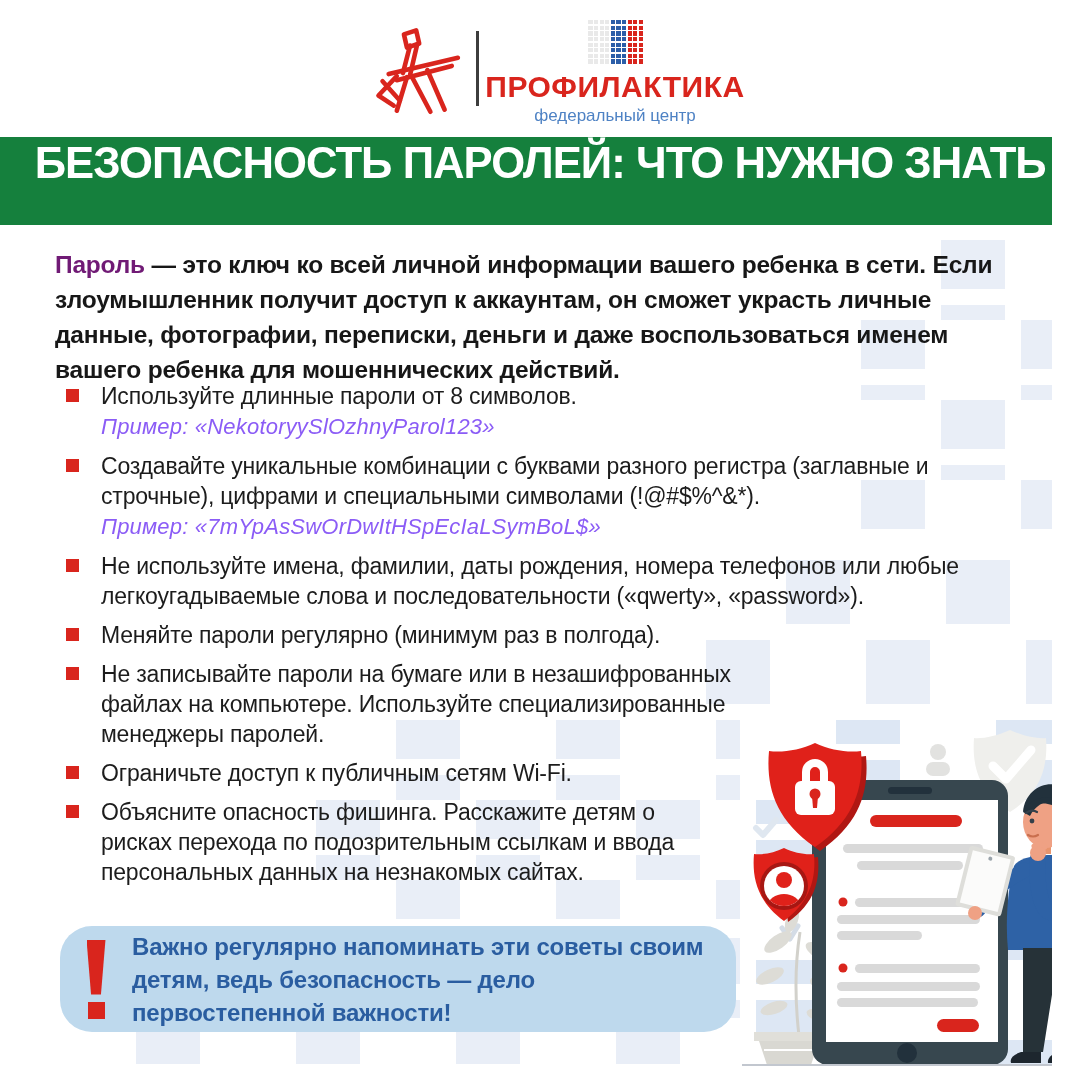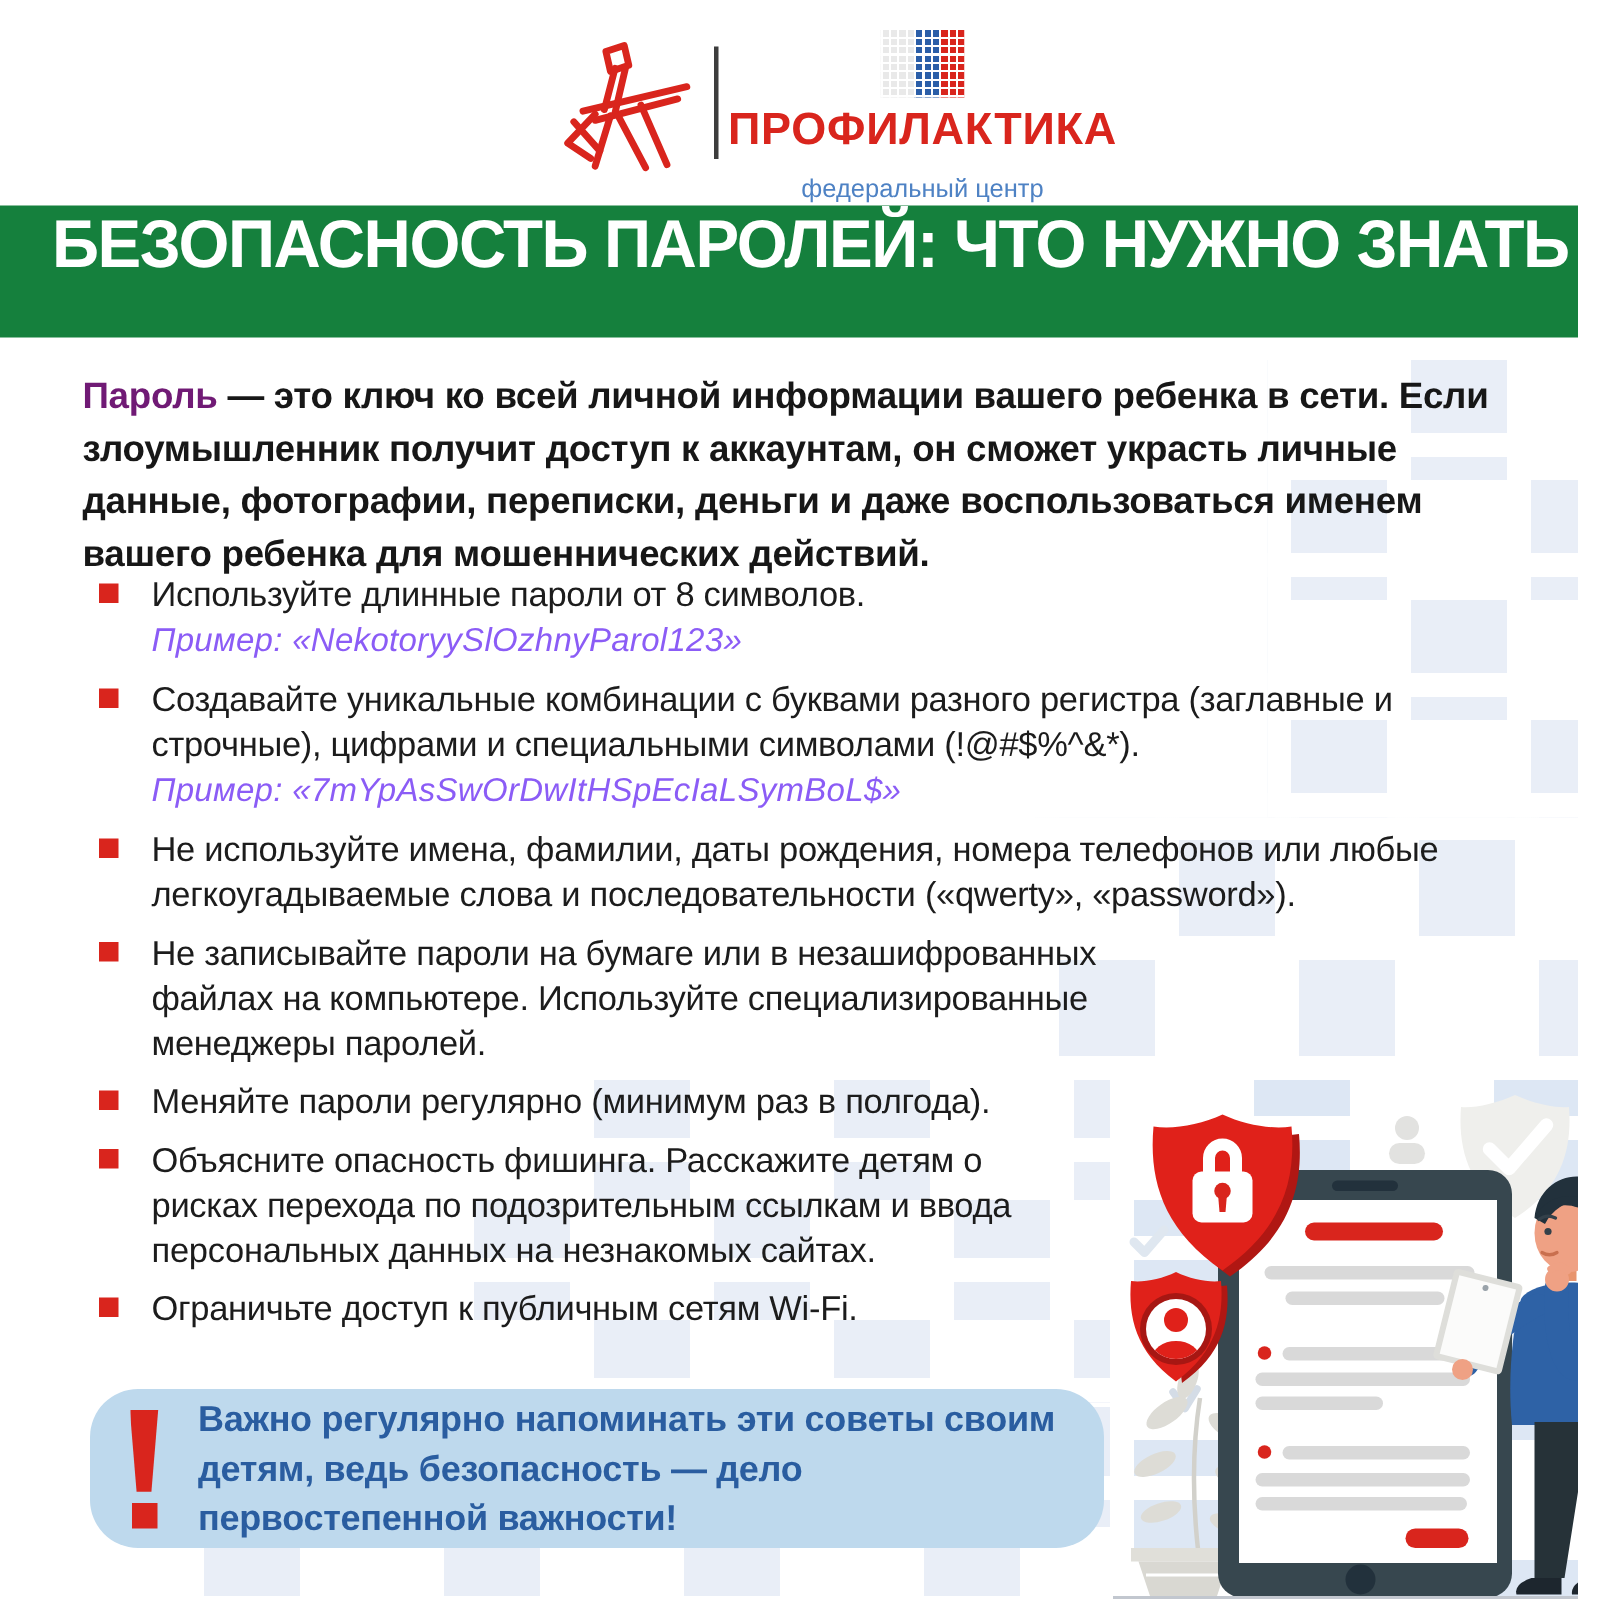--- a/index.html
+++ b/index.html
@@ -33,21 +33,21 @@
   .header-divider{position:absolute;left:476px;top:31px;width:3px;height:75px;background:#3d3d3d;z-index:2;}
   .brand{position:absolute;left:500px;top:20px;width:230px;display:flex;flex-direction:column;align-items:center;z-index:2;}
   .brand-flag{
     width:56px;height:45px;margin-bottom:5px;
     background-image:
       repeating-linear-gradient(0deg,#fff 0 1.4px, transparent 1.4px 5.6px),
       repeating-linear-gradient(90deg,#fff 0 1.4px, transparent 1.4px 5.6px),
       linear-gradient(90deg,#e9e9e9 0 40%, #2b5ea8 40% 70%, #d9251d 70% 100%);
   }
   .brand-name{font-size:30px;font-weight:bold;color:#d9251d;letter-spacing:0.5px;white-space:nowrap;}
-  .brand-sub{font-size:17px;color:#4e82c4;margin-top:12px;white-space:nowrap;}
+  .brand-sub{font-size:17px;color:#4e82c4;margin-top:2px;white-space:nowrap;}
 
   
   .banner{position:absolute;left:0;top:137px;width:1080px;height:88px;background:#15803d;z-index:1;
     display:flex;align-items:flex-start;justify-content:center;}
   .banner-title{color:#fff;font-weight:bold;font-size:45px;letter-spacing:-1px;white-space:nowrap;transform:scaleX(0.97);}
 
   
   .intro{position:absolute;left:55px;top:247px;width:975px;z-index:1;
     font-size:24.5px;line-height:35px;font-weight:bold;letter-spacing:-0.2px;color:#171717;}
   .intro .lead{color:#701a75;}
@@ -124,35 +124,35 @@
       <span class="tip-marker"></span>
       <div class="tip-body">
         <div>Создавайте уникальные комбинации с буквами разного регистра (заглавные и строчные), цифрами и специальными символами (!@#$%^&amp;*).</div>
         <div class="tip-example">Пример: «7mYpAsSwOrDwItHSpEcIaLSymBoL$»</div>
       </div>
     </li>
     <li class="tip t3">
       <span class="tip-marker"></span>
       <div class="tip-body">Не используйте имена, фамилии, даты рождения, номера телефонов или любые легкоугадываемые слова и последовательности («qwerty», «password»).</div>
     </li>
+    <li class="tip t4">
+      <span class="tip-marker"></span>
+      <div class="tip-body">Меняйте пароли регулярно (минимум раз в полгода).</div>
+    </li>
     <li class="tip t5">
       <span class="tip-marker"></span>
       <div class="tip-body">Не записывайте пароли на бумаге или в незашифрованных файлах на компьютере. Используйте специализированные менеджеры паролей.</div>
     </li>
-    <li class="tip t4">
-      <span class="tip-marker"></span>
-      <div class="tip-body">Меняйте пароли регулярно (минимум раз в полгода).</div>
+    <li class="tip t8">
+      <span class="tip-marker"></span>
+      <div class="tip-body">Ограничьте доступ к публичным сетям Wi-Fi.</div>
     </li>
     <li class="tip t7">
       <span class="tip-marker"></span>
       <div class="tip-body">Объясните опасность фишинга. Расскажите детям о рисках перехода по подозрительным ссылкам и ввода персональных данных на незнакомых сайтах.</div>
-    </li>
-    <li class="tip t8">
-      <span class="tip-marker"></span>
-      <div class="tip-body">Ограничьте доступ к публичным сетям Wi-Fi.</div>
     </li>
   </ul>
 
   <div class="callout">
     <div class="callout-icon">
       <div class="exc-bar"></div>
       <div class="exc-dot"></div>
     </div>
     <div class="callout-text">Важно регулярно напоминать эти советы своим детям, ведь безопасность — дело первостепенной важности!</div>
   </div>

